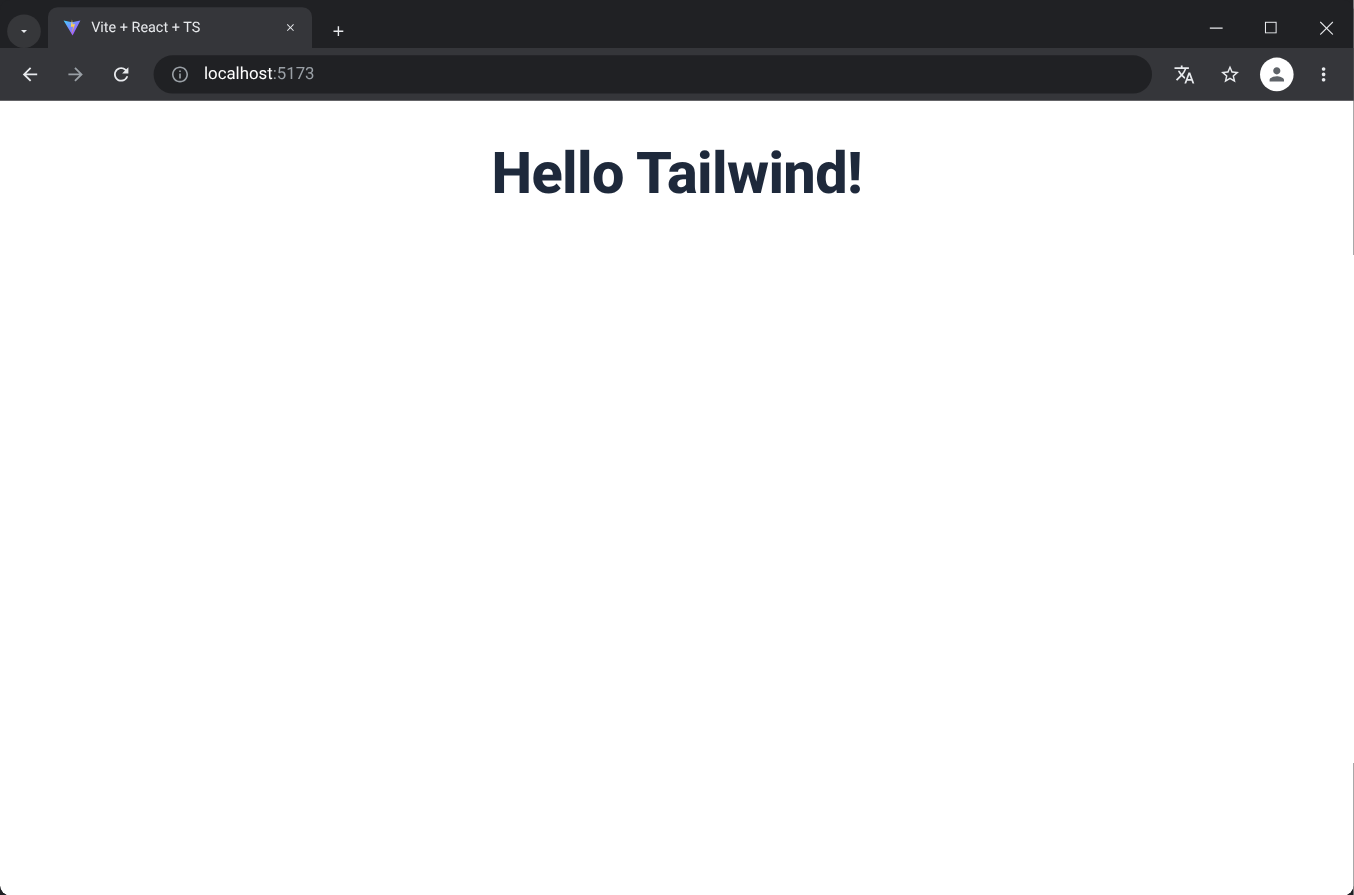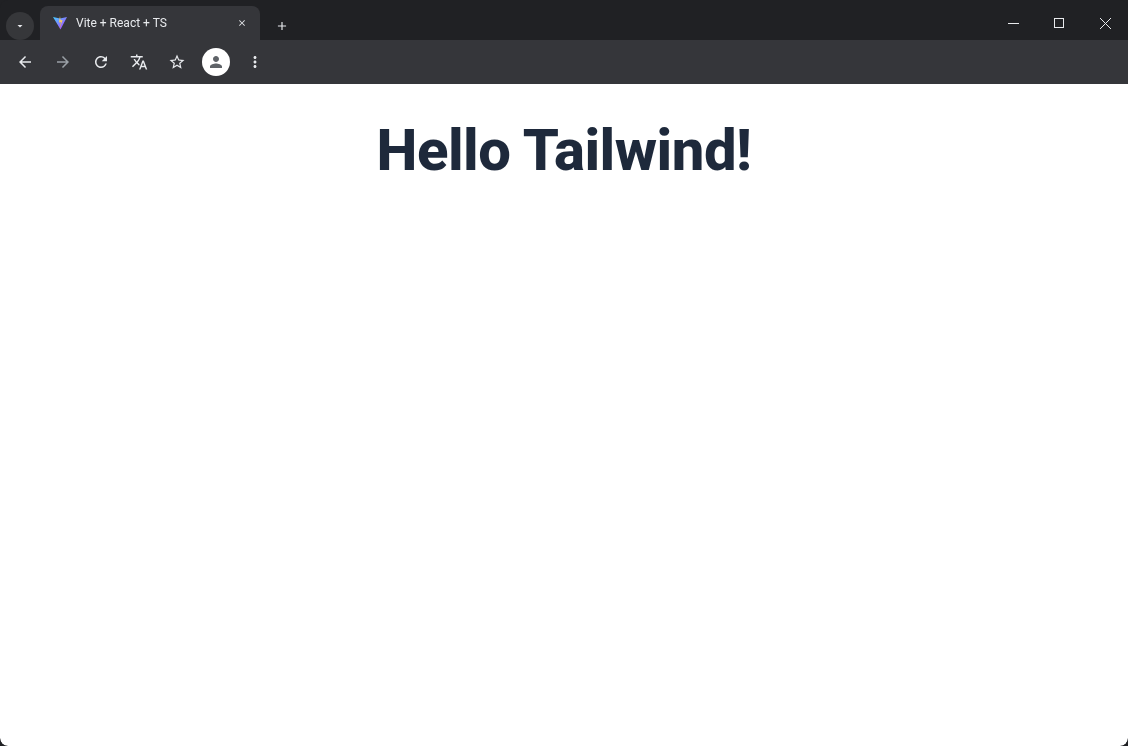--- a/index.html
+++ b/index.html
@@ -167,21 +167,21 @@
     }
     .avatar-btn svg { fill: #5f6368; }
     .content {
       background: #ffffff;
       height: calc(746px - 84px);
       border-radius: 0 0 8px 8px;
       padding-top: 32px;
     }
     .heading {
       font-family: -apple-system, BlinkMacSystemFont, "Segoe UI", Roboto, Arial, sans-serif;
-      font-size: 58px;
+      font-size: 48px;
       font-weight: 800;
       color: #1e293b;
       text-align: center;
       letter-spacing: -0.5px;
     }
   </style>
 </head>
 <body>
 
 <div class="browser-chrome">
@@ -249,20 +249,30 @@
     <div class="nav-btn">
       <svg width="18" height="18" viewBox="0 0 24 24">
           <path d="M12 4l-1.41 1.41L16.17 11H4v2h12.17l-5.58 5.59L12 20l8-8z"></path>
         </svg>
     </div>
     <div class="nav-btn active">
       <svg width="18" height="18" viewBox="0 0 24 24">
           <path d="M17.65 6.35A7.958 7.958 0 0012 4c-4.42 0-7.99 3.58-7.99 8s3.57 8 7.99 8c3.73 0 6.84-2.55 7.73-6h-2.08A5.99 5.99 0 0112 18c-3.31 0-6-2.69-6-6s2.69-6 6-6c1.66 0 3.14.69 4.22 1.78L13 11h7V4l-2.35 2.35z"></path>
         </svg>
     </div>
+    <div class="address-bar">
+      <span class="site-info">
+        <svg width="16" height="16" viewBox="0 0 24 24">
+            <path d="M11 7h2v2h-2zm0 4h2v6h-2zm1-9C6.48 2 2 6.48 2 12s4.48 10 10 10 10-4.48 10-10S17.52 2 12 2zm0 18c-4.41 0-8-3.59-8-8s3.59-8 8-8 8 3.59 8 8-3.59 8-8 8z"></path>
+          </svg>
+      </span>
+      <span class="url-text">
+        <span class="host">localhost</span><span class="port">:5173</span>
+      </span>
+    </div>
     <div class="toolbar-icon">
       <svg width="18" height="18" viewBox="0 0 24 24">
           <path d="M12.87 15.07l-2.54-2.51.03-.03A17.52 17.52 0 0014.07 6H17V4h-7V2H8v2H1v2h11.17C11.5 7.92 10.44 9.75 9 11.35 8.07 10.32 7.3 9.19 6.69 8h-2c.73 1.63 1.73 3.17 2.98 4.56l-5.09 5.02L4 19l5-5 3.11 3.11.76-2.04zM18.5 10h-2L12 22h2l1.12-3h4.75L21 22h2l-4.5-12zm-2.62 7l1.62-4.33L19.12 17h-3.24z"></path>
         </svg>
     </div>
     <div class="toolbar-icon">
       <svg width="18" height="18" viewBox="0 0 24 24">
           <path d="M22 9.24l-7.19-.62L12 2 9.19 8.63 2 9.24l5.46 4.73L5.82 21 12 17.27 18.18 21l-1.63-7.03L22 9.24zM12 15.4l-3.76 2.27 1-4.28-3.32-2.88 4.38-.38L12 6.1l1.71 4.04 4.38.38-3.32 2.88 1 4.28L12 15.4z"></path>
         </svg>
     </div>

